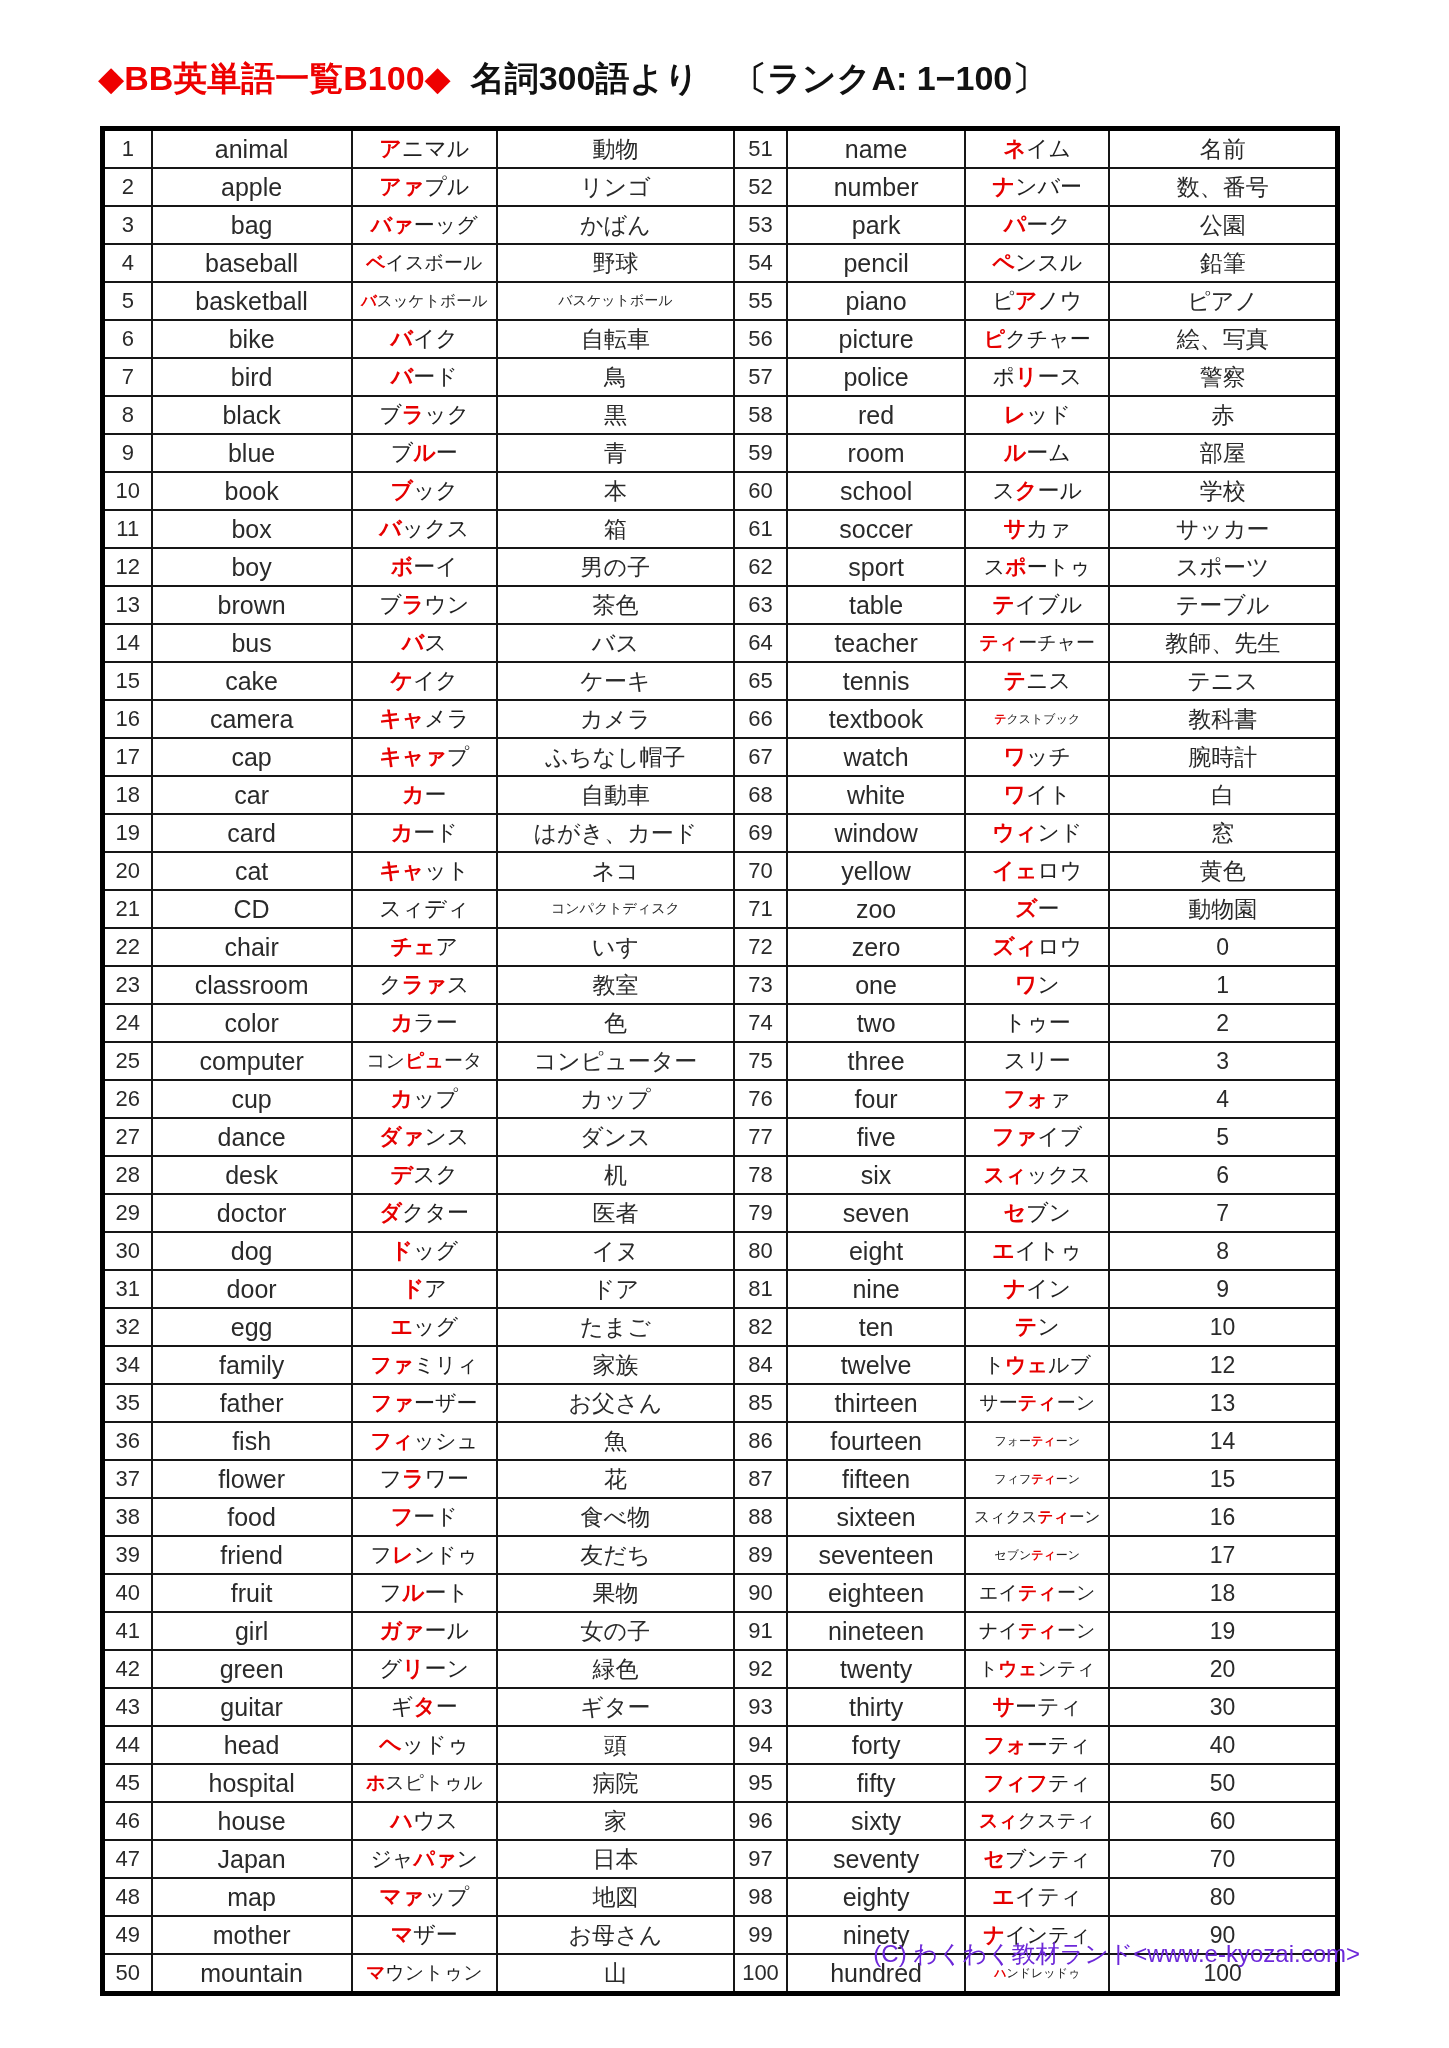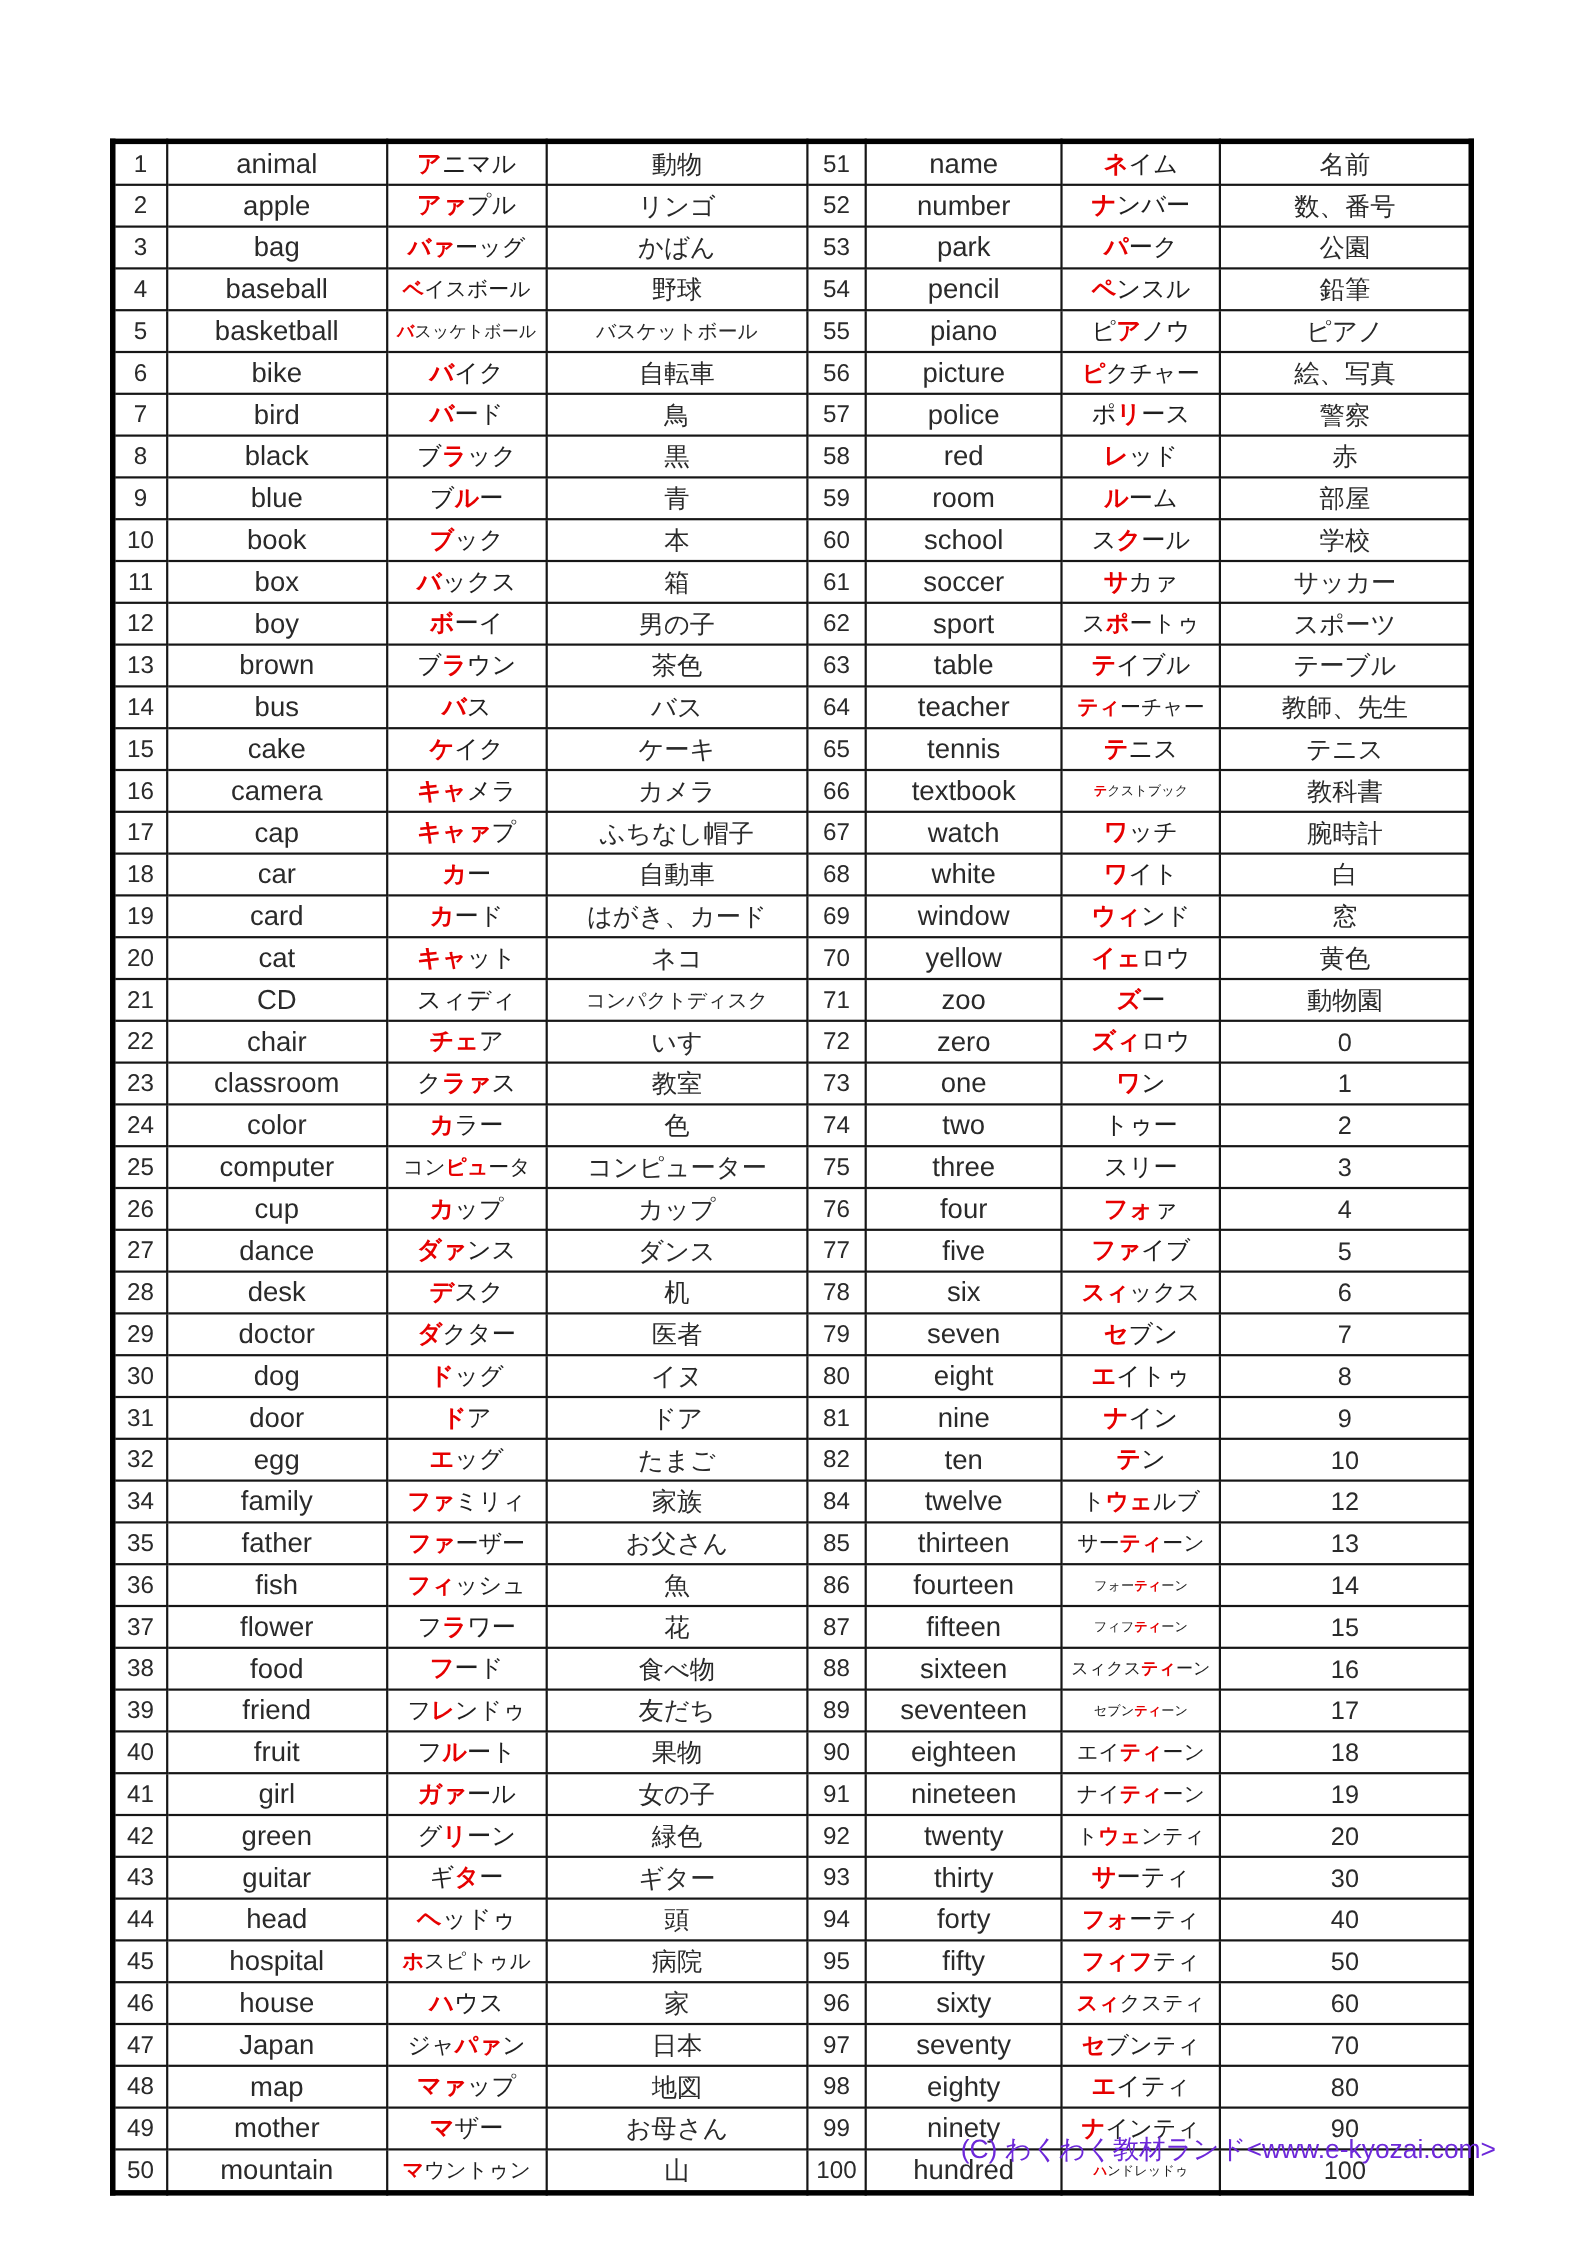--- a/index.html
+++ b/index.html
@@ -33,32 +33,35 @@
   .c-num{font-size:22px;color:#2a2a2a;}
   .c-en{font-size:25px;color:#2a2a2a;}
   .c-kana{font-size:22px;color:#1f1f1f;}
   .c-ja{font-size:23px;color:#2a2a2a;}
   .kb{color:#1f1f1f;font-weight:400;}
   .kr{color:var(--accent,#e60000);font-weight:700;}
   .k5{font-size:21px;}
   .k6{font-size:19px;}
   .k7{font-size:12px;}
   .k8{font-size:15.5px;}
-  .j-sm{font-size:18px;}
+  .j-sm{font-size:14px;}
   .footer{
     position:absolute;left:100px;top:1938px;width:1260px;
     text-align:right;font-size:24px;color:#6d28d9;
     white-space:nowrap;
   }
 </style>
 </head>
 <body>
 
 <div class="page">
 
+  <div class="title">
+    <span class="title-red">◆BB英単語一覧B100◆</span><span class="title-black">名詞300語より　〔ランクA: 1−100〕</span>
+  </div>
 
   <table class="vtable">
     <colgroup>
       <col style="width:49px">
         <col style="width:200px">
         <col style="width:145px">
         <col style="width:237px">
       <col style="width:53px">
         <col style="width:178px">
         <col style="width:144px">

